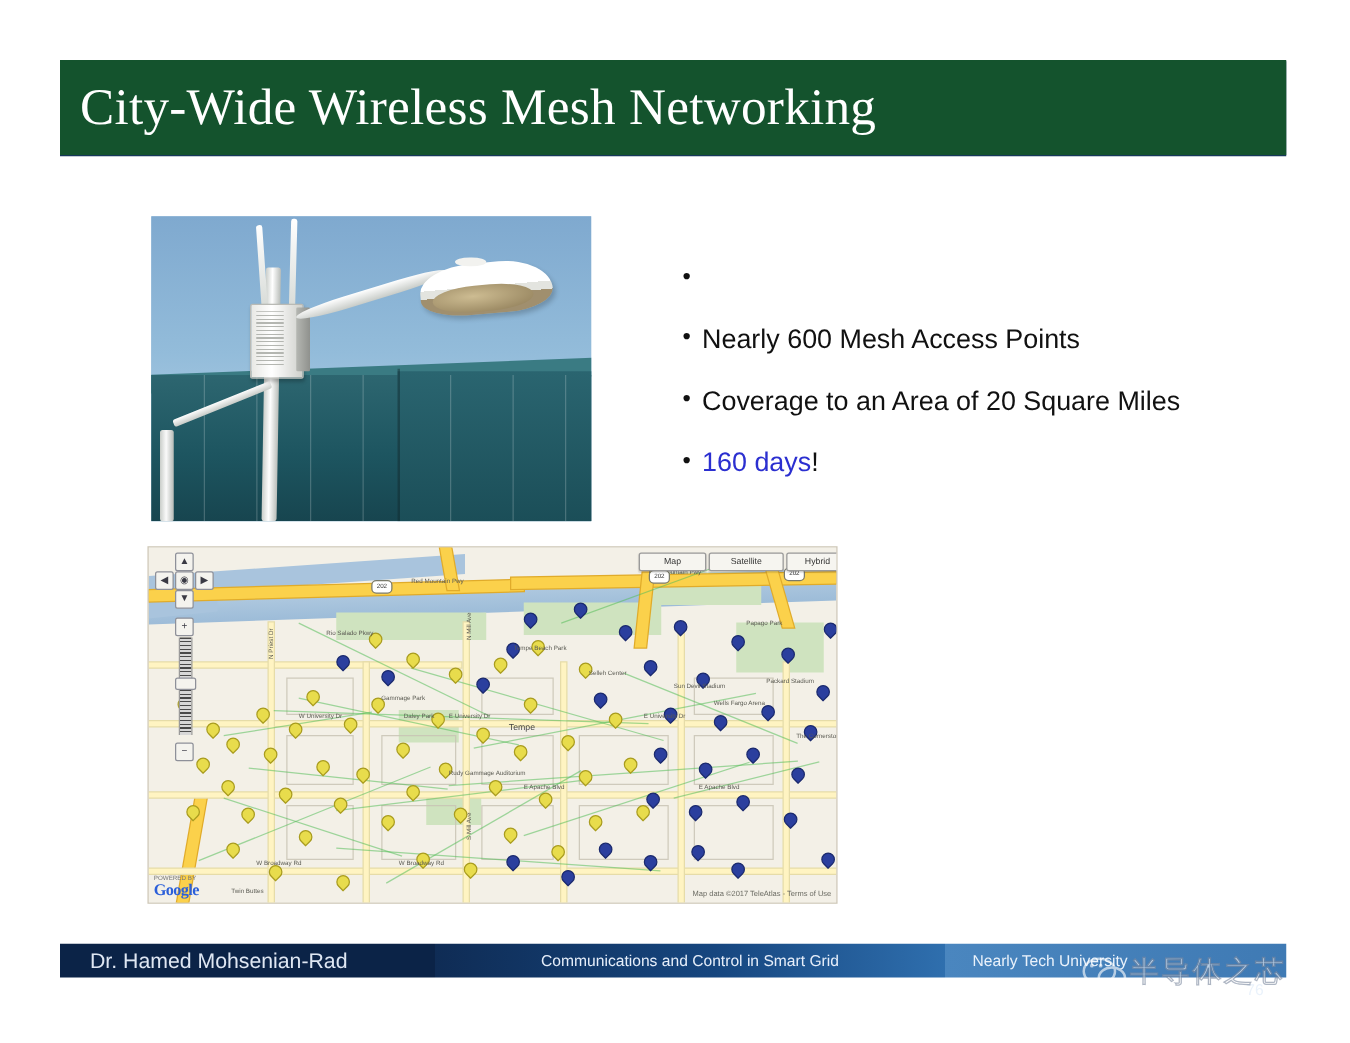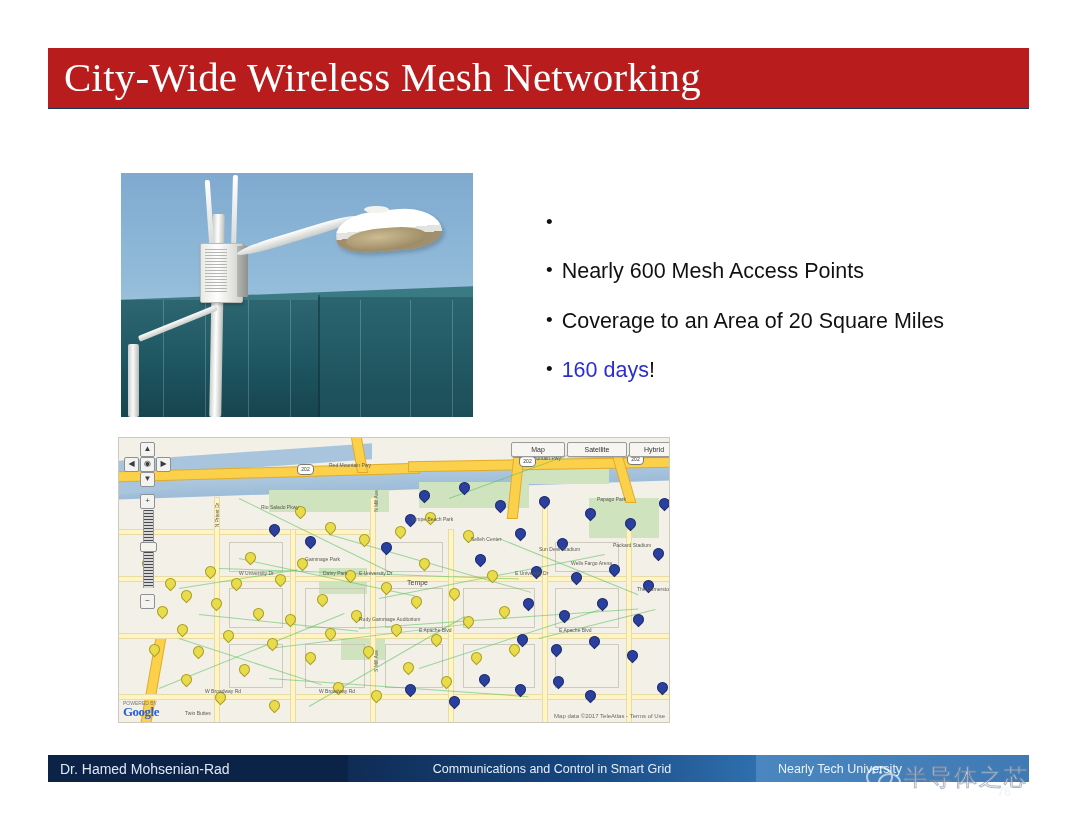--- a/index.html
+++ b/index.html
@@ -1,21 +1,21 @@
 <!DOCTYPE html>
 <html><head>
 <meta charset="utf-8">
 <style>
   html,body{margin:0;padding:0;background:#ffffff;}
   body{width:1080px;height:834px;position:relative;overflow:hidden;
        font-family:"Liberation Sans",sans-serif;}
 
   
-  #title-banner{position:absolute;left:48px;top:48px;width:981px;height:60px;
-      background:#b91c1c;box-shadow:0 1px 0 #16385a;}
+  #title-banner{position:absolute;left:48px;top:48px;width:981px;height:76px;
+      background:#14532d;box-shadow:0 1px 0 #16385a;}
   #title-text{position:absolute;left:16px;top:50%;transform:translateY(-52%);
       font-family:"Liberation Serif",serif;font-size:41px;color:#ffffff;
       letter-spacing:.2px;white-space:nowrap;}
 
   
   #photo{position:absolute;left:121px;top:173px;width:352px;height:244px;
       overflow:hidden;background:#8fb7d8;}
   .sky{position:absolute;inset:0;
       background:linear-gradient(180deg,#7fa9cf 0%,#93bcda 45%,#a9c9e2 70%,#bcd6e8 100%);}
   .bldg{position:absolute;left:-2%;top:52%;width:104%;height:48%;
@@ -108,21 +108,21 @@
       border:1px solid #9a9a9a;border-radius:2px;font-size:7px;color:#333;
       text-align:center;line-height:13px;box-shadow:0 1px 1px rgba(0,0,0,.12);}
   #attrib{position:absolute;right:4px;bottom:3px;font-size:6px;color:#6b6b63;}
   #gmlogo{position:absolute;left:4px;bottom:4px;font-size:5px;color:#777;}
   #gmlogo b{display:block;font-family:"Liberation Serif",serif;font-size:13px;
       color:#2b5fd9;letter-spacing:-.5px;line-height:12px;}
 
   
   #footer{position:absolute;left:48px;top:755px;width:981px;height:27px;display:flex;}
   #foot-left{width:300px;background:#0b2347;display:flex;align-items:center;}
-  #foot-left span{color:#dfe7f3;font-size:14px;padding-left:12px;}
+  #foot-left span{color:#dfe7f3;font-size:17px;padding-left:24px;}
   #foot-mid{flex:1;background:linear-gradient(90deg,#0f2c55 0%,#16467f 55%,#2f6fae 100%);
       display:flex;align-items:center;justify-content:center;}
   #foot-mid span{color:#e6eefa;font-size:12.5px;}
   #foot-right{width:273px;background:linear-gradient(90deg,#4a86bf,#3f7ab4);
       display:flex;align-items:center;position:relative;}
   #foot-right span{color:#eaf2fb;font-size:12.5px;padding-left:22px;}
   #page-num{position:absolute;right:18px;top:2px;color:#f0f5fb;font-size:12px;margin-top:28px;}
 
   
   #watermark{position:absolute;left:866px;top:762px;display:flex;align-items:center;

